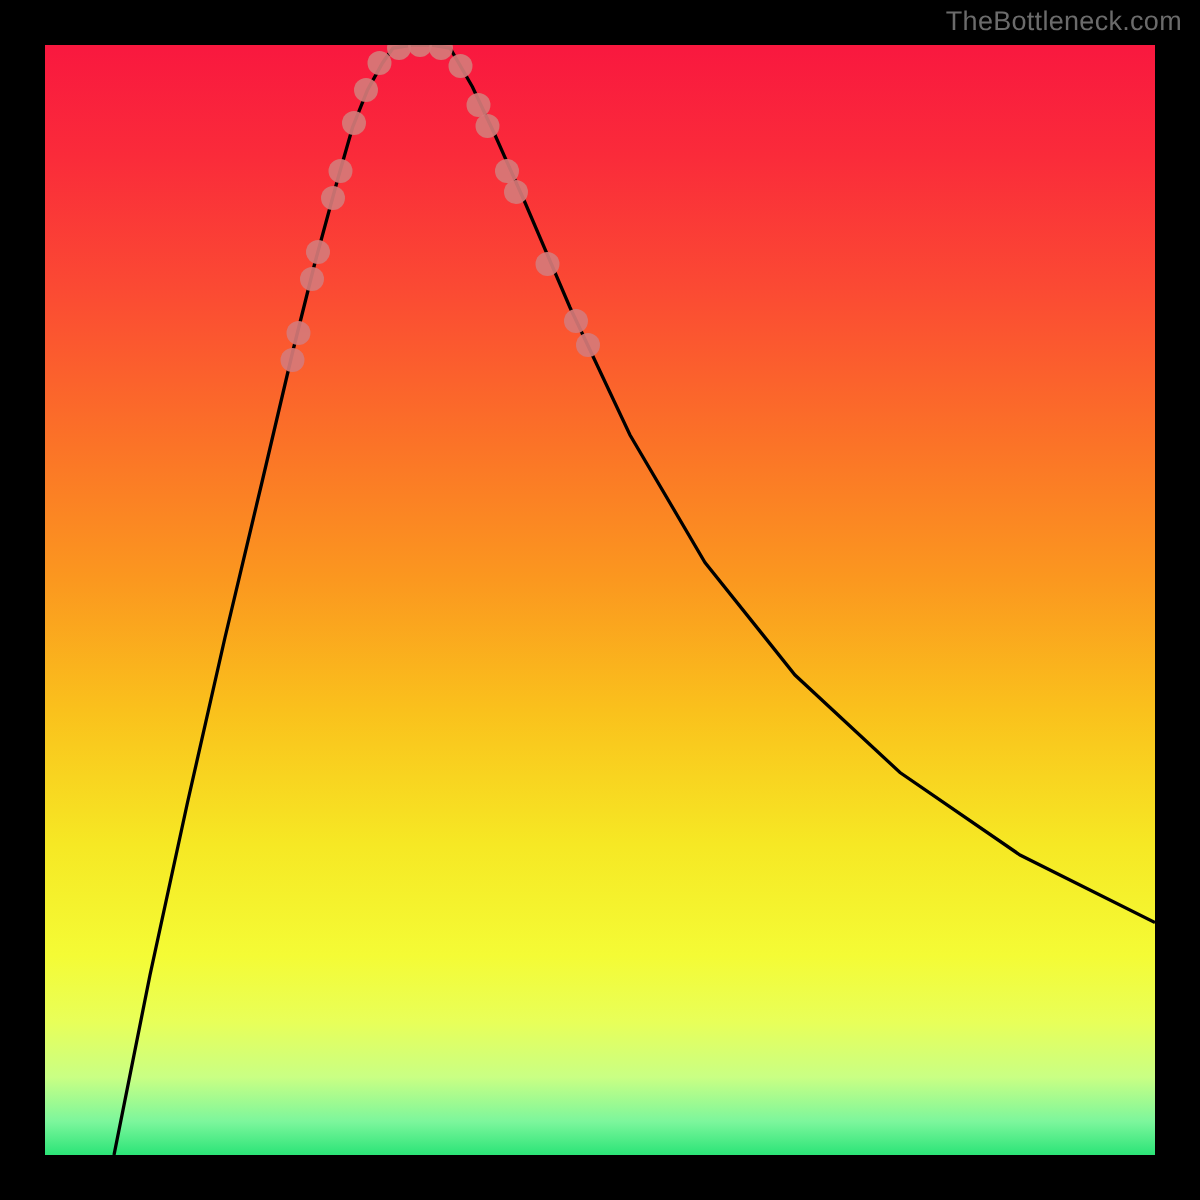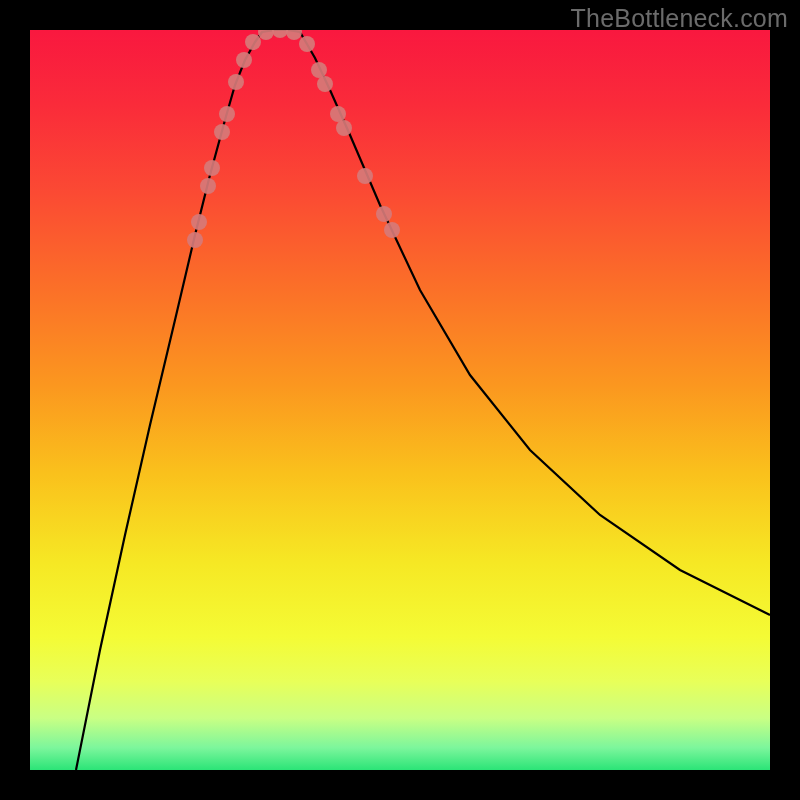--- a/index.html
+++ b/index.html
@@ -21,21 +21,21 @@
   }
   .gradient {
     position: absolute;
     inset: 0;
   }
   .watermark {
     position: absolute;
     top: 4px;
     right: 12px;
     color: #6b6b6b;
-    font-size: 25px;
+    font-size: 18px;
     font-weight: 500;
     letter-spacing: 0.2px;
     z-index: 5;
   }
   svg.curves {
     position: absolute;
     inset: 0;
     z-index: 3;
   }
   .dot {

